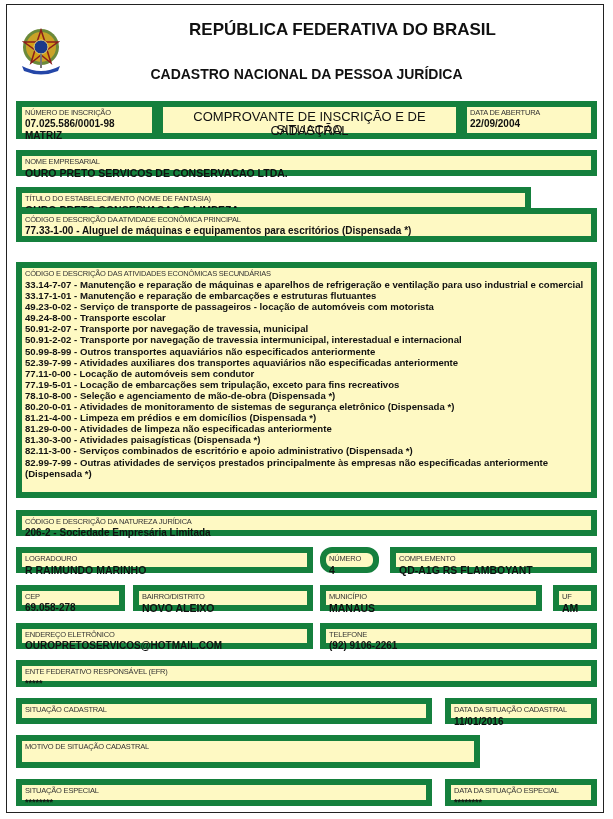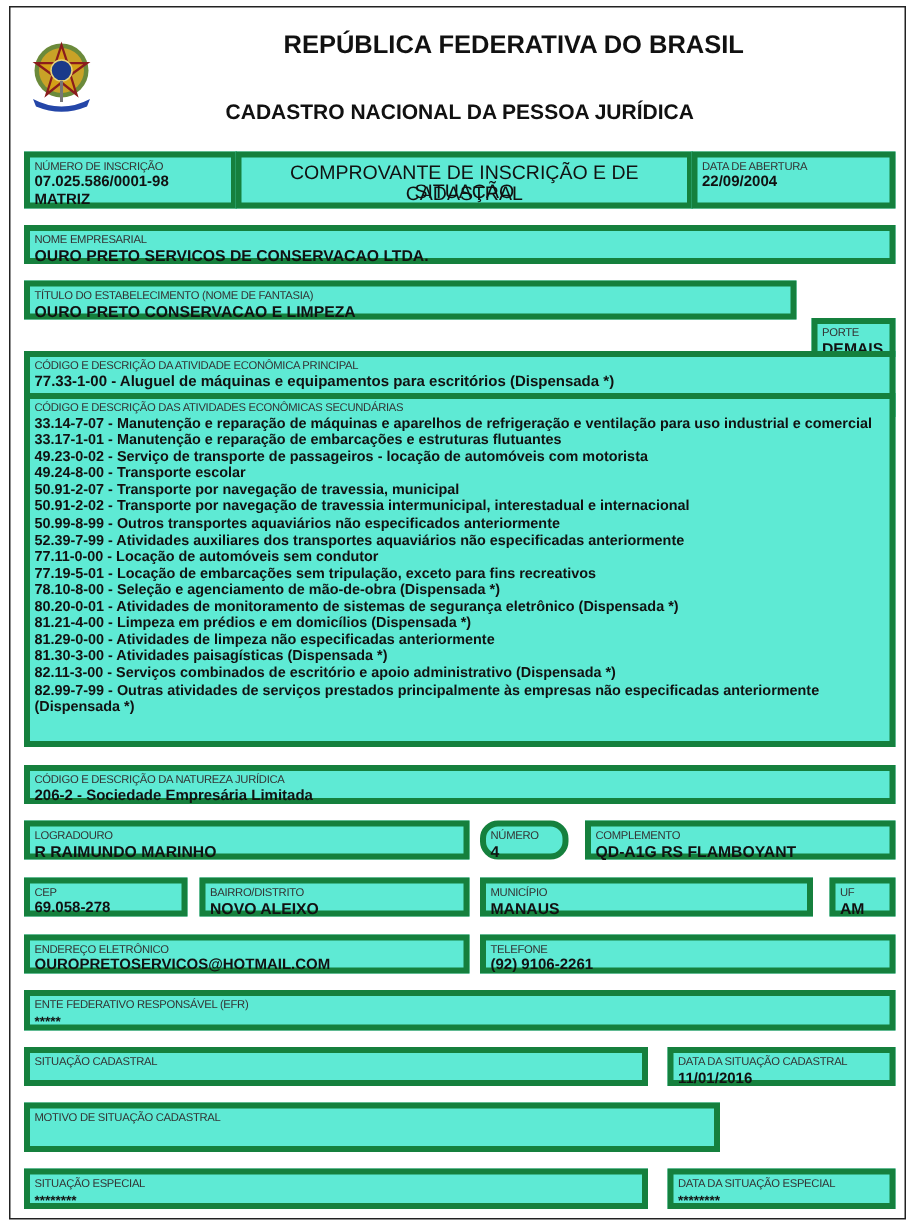--- a/index.html
+++ b/index.html
@@ -1,18 +1,18 @@
 <!DOCTYPE html>
 <html><head>
 <meta charset="utf-8">
 <style>
   html, body { margin: 0; padding: 0; background: #ffffff; }
   body { width: 613px; height: 819px; position: relative; overflow: hidden; font-family: "Liberation Sans", sans-serif; color: #111; }
   .frame { position: absolute; left: 6px; top: 4px; width: 598px; height: 809px; border: 1px solid #222; box-sizing: border-box; }
-  .box { position: absolute; border: 4px solid #15803d; box-sizing: border-box; background: #5eead4; }
+  .box { position: absolute; border: 6px solid #15803d; box-sizing: border-box; background: #fef9c3; }
   .lbl { position: absolute; left: 3px; top: 1px; font-size: 7.5px; color: #333; letter-spacing: -0.2px; white-space: nowrap; }
   .val { position: absolute; left: 3px; top: 11px; font-size: 10.5px; font-weight: bold; white-space: nowrap; }
   .val-lg { font-size: 13px; top: 12px; margin-top: 28px; }
   .stars { font-size: 9px; top: 12px; }
   .title1 { position: absolute; left: 0; width: 613px; top: 20px; text-align: center; font-size: 17px; font-weight: bold; padding-left: 36px; }
   .title2 { position: absolute; left: 0; width: 613px; top: 66px; text-align: center; font-size: 14px; font-weight: bold; }
   .crest { position: absolute; left: 18px; top: 26px; width: 46px; height: 50px; }
   .center-title { position: absolute; left: 0; right: 0; top: 3px; text-align: center; font-size: 13px; font-weight: normal; line-height: 13px; }
   .sec-list { position: absolute; left: 3px; top: 11px; right: 4px; font-size: 9.6px; font-weight: bold; line-height: 11.1px; }
   .sec-list div { white-space: normal; }
@@ -55,21 +55,21 @@
 
 <div class="box" style="left:16px; top:187px; width:515px; height:26px;">
   <span class="lbl">TÍTULO DO ESTABELECIMENTO (NOME DE FANTASIA)</span>
   <span class="val">OURO PRETO CONSERVACAO E LIMPEZA</span>
 </div>
 <div class="box" style="left:541px; top:187px; width:56px; height:26px;margin-top:25px;">
   <span class="lbl">PORTE</span>
   <span class="val">DEMAIS</span>
 </div>
 
-<div class="box" style="left:16px; top:234px; width:581px; height:44px;padding-left:20px;">
+<div class="box" style="left:16px; top:208px; width:581px; height:34px;padding-left:20px;">
   <span class="lbl">CÓDIGO E DESCRIÇÃO DA ATIVIDADE ECONÔMICA PRINCIPAL</span>
   <span class="val" style="font-size:10px;">77.33-1-00 - Aluguel de máquinas e equipamentos para escritórios (Dispensada *)</span>
 </div>
 
 <div class="box" style="left:16px; top:262px; width:581px; height:236px;">
   <span class="lbl">CÓDIGO E DESCRIÇÃO DAS ATIVIDADES ECONÔMICAS SECUNDÁRIAS</span>
   <div class="sec-list">
     <div>33.14-7-07 - Manutenção e reparação de máquinas e aparelhos de refrigeração e ventilação para uso industrial e comercial</div>
     <div>33.17-1-01 - Manutenção e reparação de embarcações e estruturas flutuantes</div>
     <div>49.23-0-02 - Serviço de transporte de passageiros - locação de automóveis com motorista</div>

